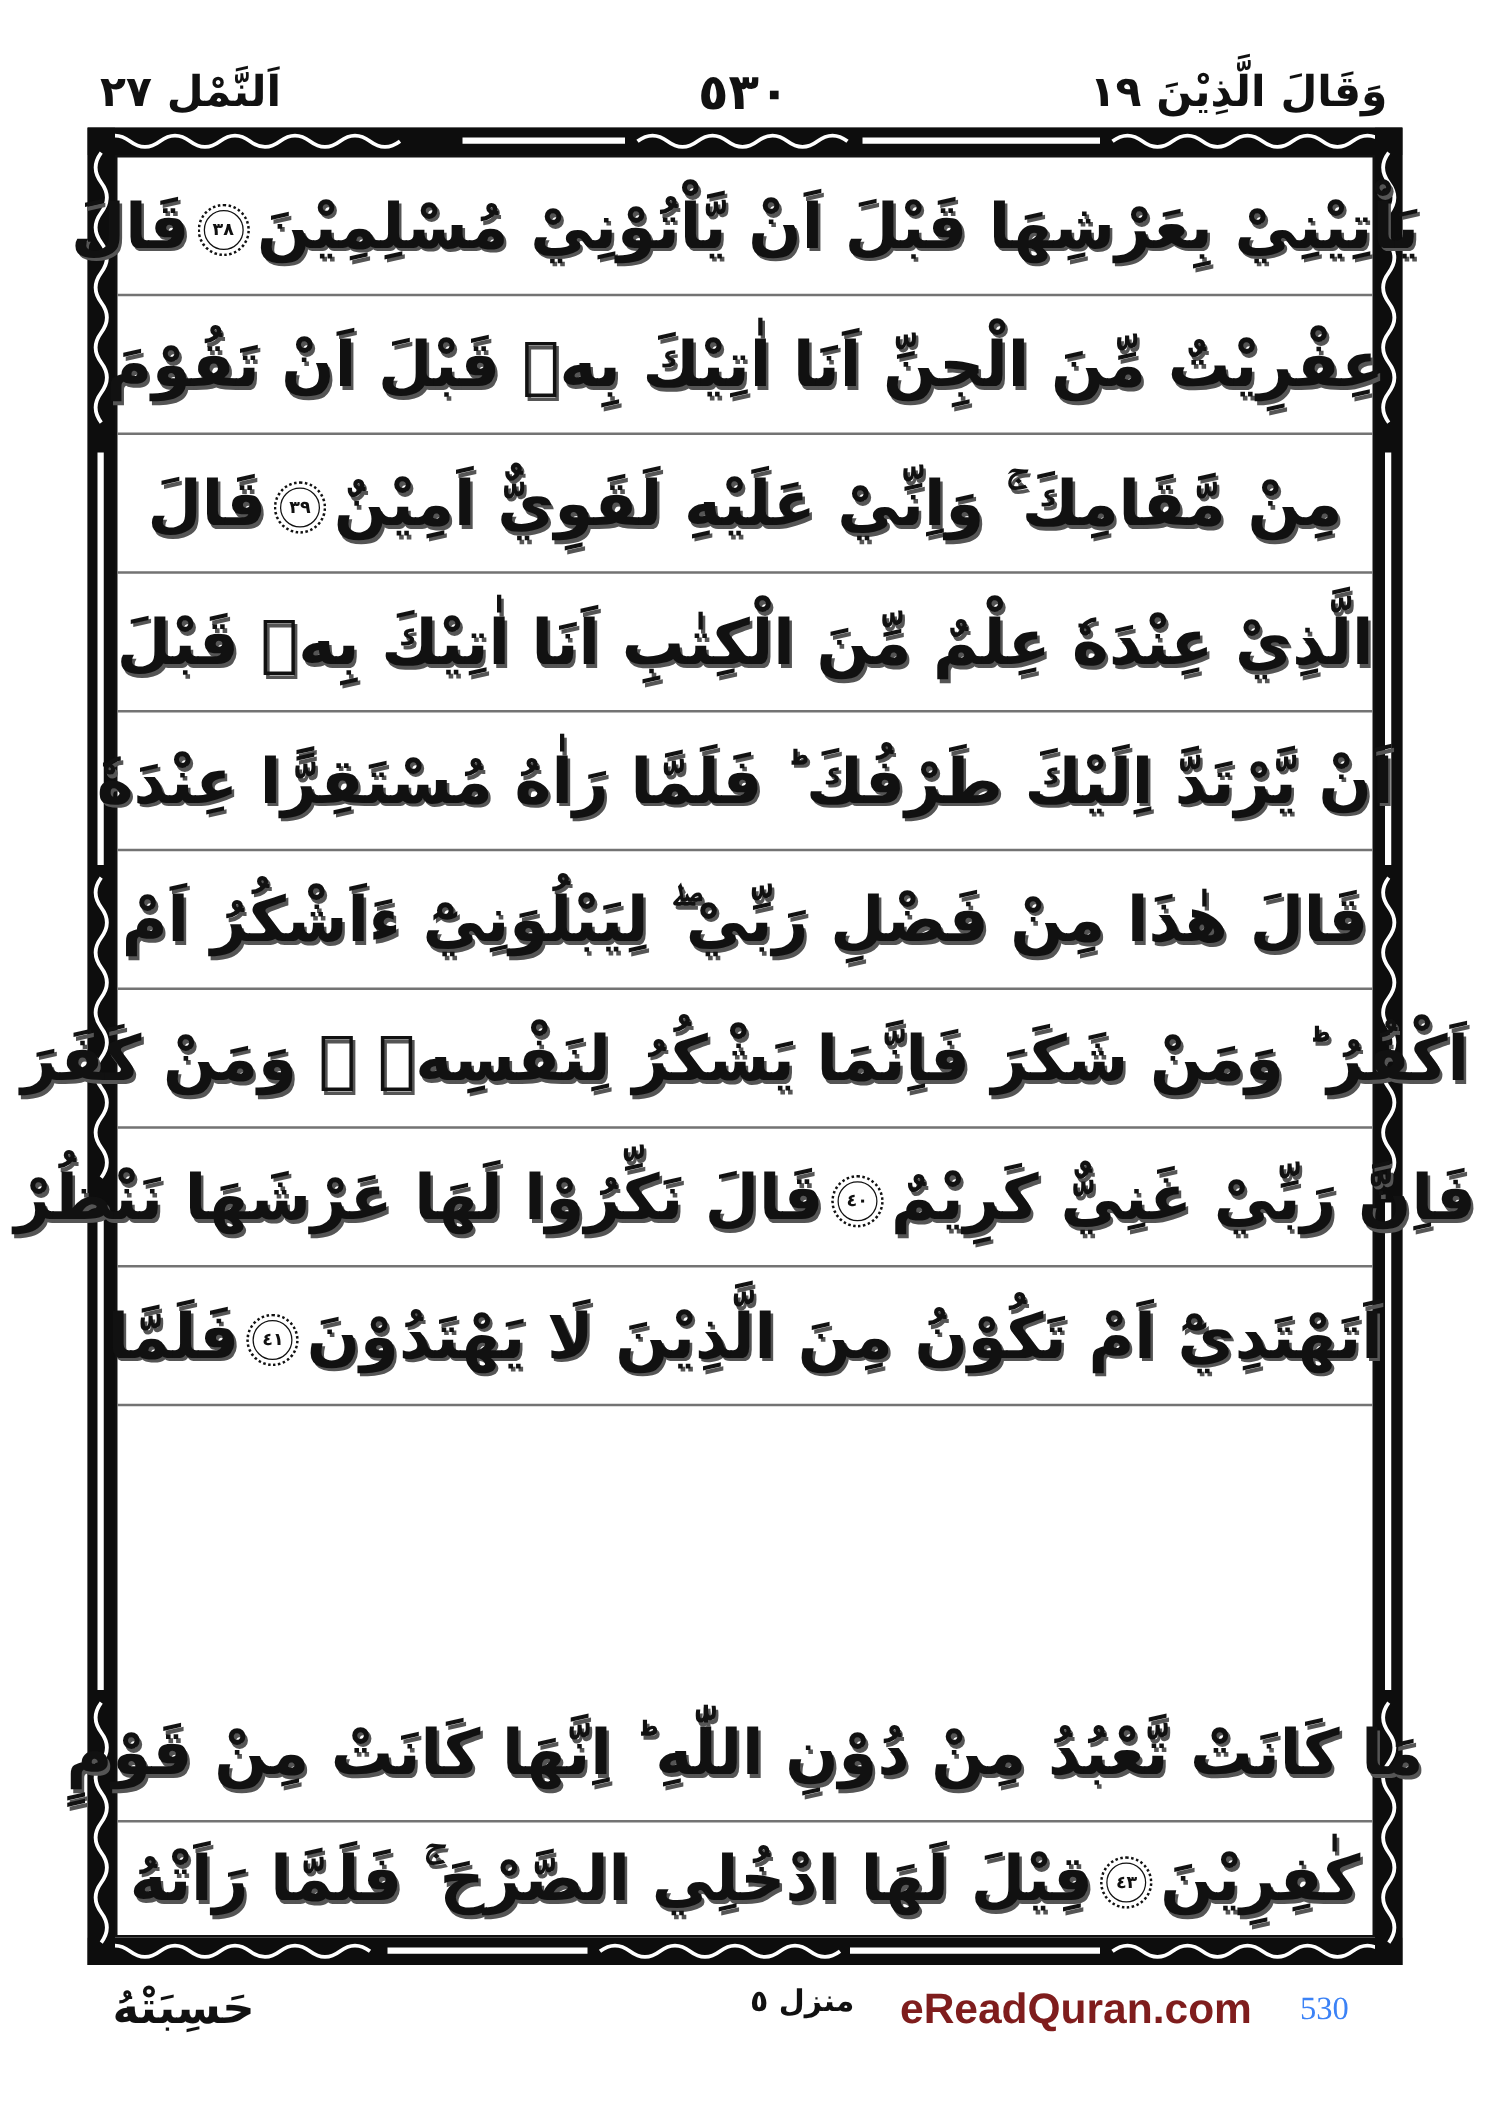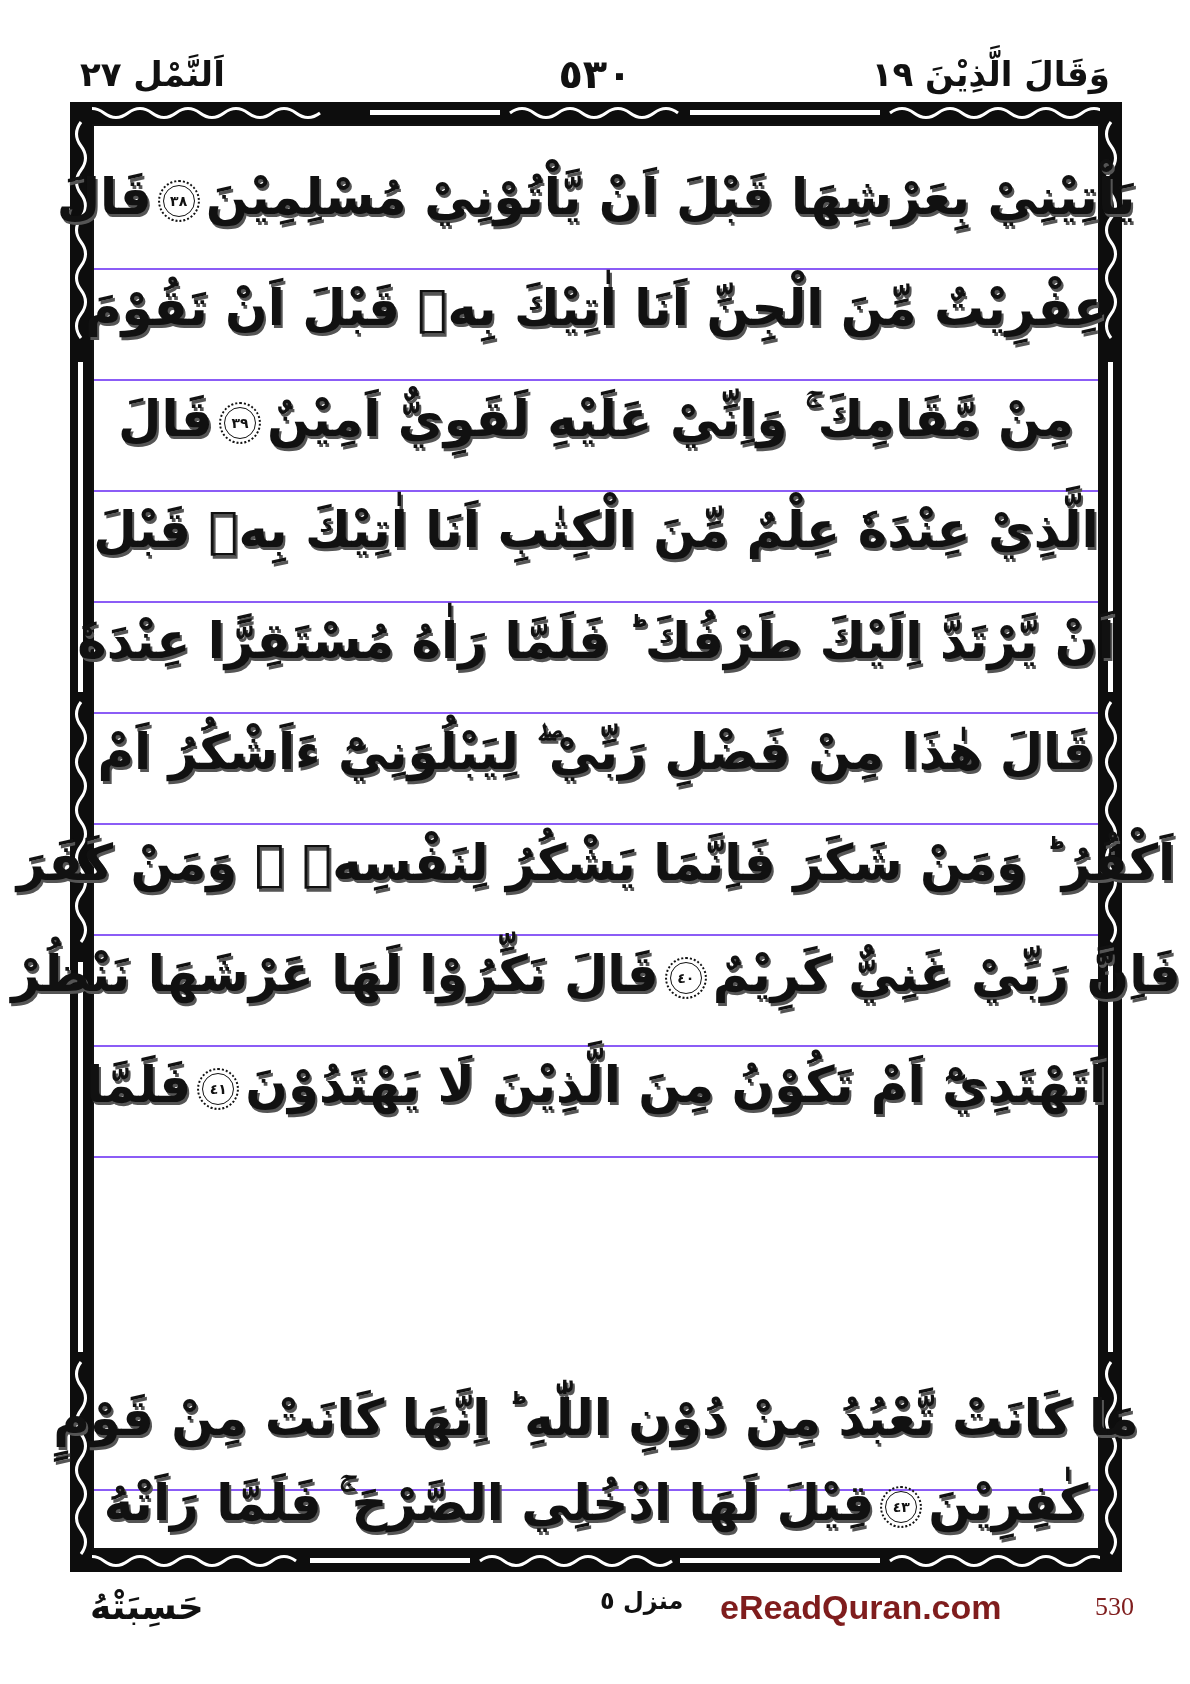--- a/index.html
+++ b/index.html
@@ -13,37 +13,37 @@
   .frame { position:absolute; left:70px; top:102px; width:1052px; height:1470px;
            background:#0d0d0d; box-sizing:border-box; }
   .orn { position:absolute; }
   .orn-top, .orn-bottom { left:0; right:0; height:22px; }
   .orn-top { top:0; } .orn-bottom { bottom:0; }
   .orn-left, .orn-right { top:0; bottom:0; width:22px; }
   .orn-left { left:0; } .orn-right { right:0; }
   .orn svg { width:100%; height:100%; display:block; }
   .panel { position:absolute; left:22px; top:22px; right:22px; bottom:22px;
            background:#fff; border:2px solid #111; box-sizing:border-box; }
-  .line { position:absolute; left:0; right:0; height:144px; border-bottom:2px solid #8b5cf6;
+  .line { position:absolute; left:0; right:0; height:111px; border-bottom:2px solid #737373;
           box-sizing:border-box; display:flex; align-items:center; justify-content:center;
           direction:rtl; }
   .line:last-child { border-bottom:none;justify-content:center; }
   .line-text { font-family:"DejaVu Sans", sans-serif; font-weight:bold; font-size:50px;
                white-space:nowrap; letter-spacing:0; text-shadow:2px 3px 0 #555;
                line-height:1; }
   .ayah { display:inline-block; width:38px; height:38px; border-radius:50%;
           border:2px dotted #111; outline:1px solid #111; outline-offset:-6px;
           font-size:14px; line-height:38px; text-align:center; vertical-align:middle;
           margin:0 6px; text-shadow:none; font-weight:bold; }
   .footer { position:absolute; top:1582px; left:80px; width:1030px; height:60px; }
   .ftr { position:absolute; top:0; line-height:50px; }
   .ftr-catch { left:10px; font-size:36px; font-weight:bold; direction:rtl; }
   .ftr-manzil { left:520px; font-size:24px; font-weight:bold; direction:rtl; top:-6px; }
   .ftr-site { left:640px; font-family:"Liberation Sans", sans-serif; font-weight:bold; font-size:34px; color:#7f1d1d; }
-  .ftr-page { left:1015px; font-family:"Liberation Serif", serif; font-size:26px; color:#7f1d1d; }
+  .ftr-page { left:960px; font-family:"Liberation Serif", serif; font-size:26px; color:#3b82f6; }
 </style>
 </head>
 <body>
 
 <div class="header">
   <span class="hdr hdr-right">وَقَالَ الَّذِيْنَ ١٩</span>
   <span class="hdr hdr-center">٥٣٠</span>
   <span class="hdr hdr-left">اَلنَّمْل ٢٧</span>
 </div>
 

